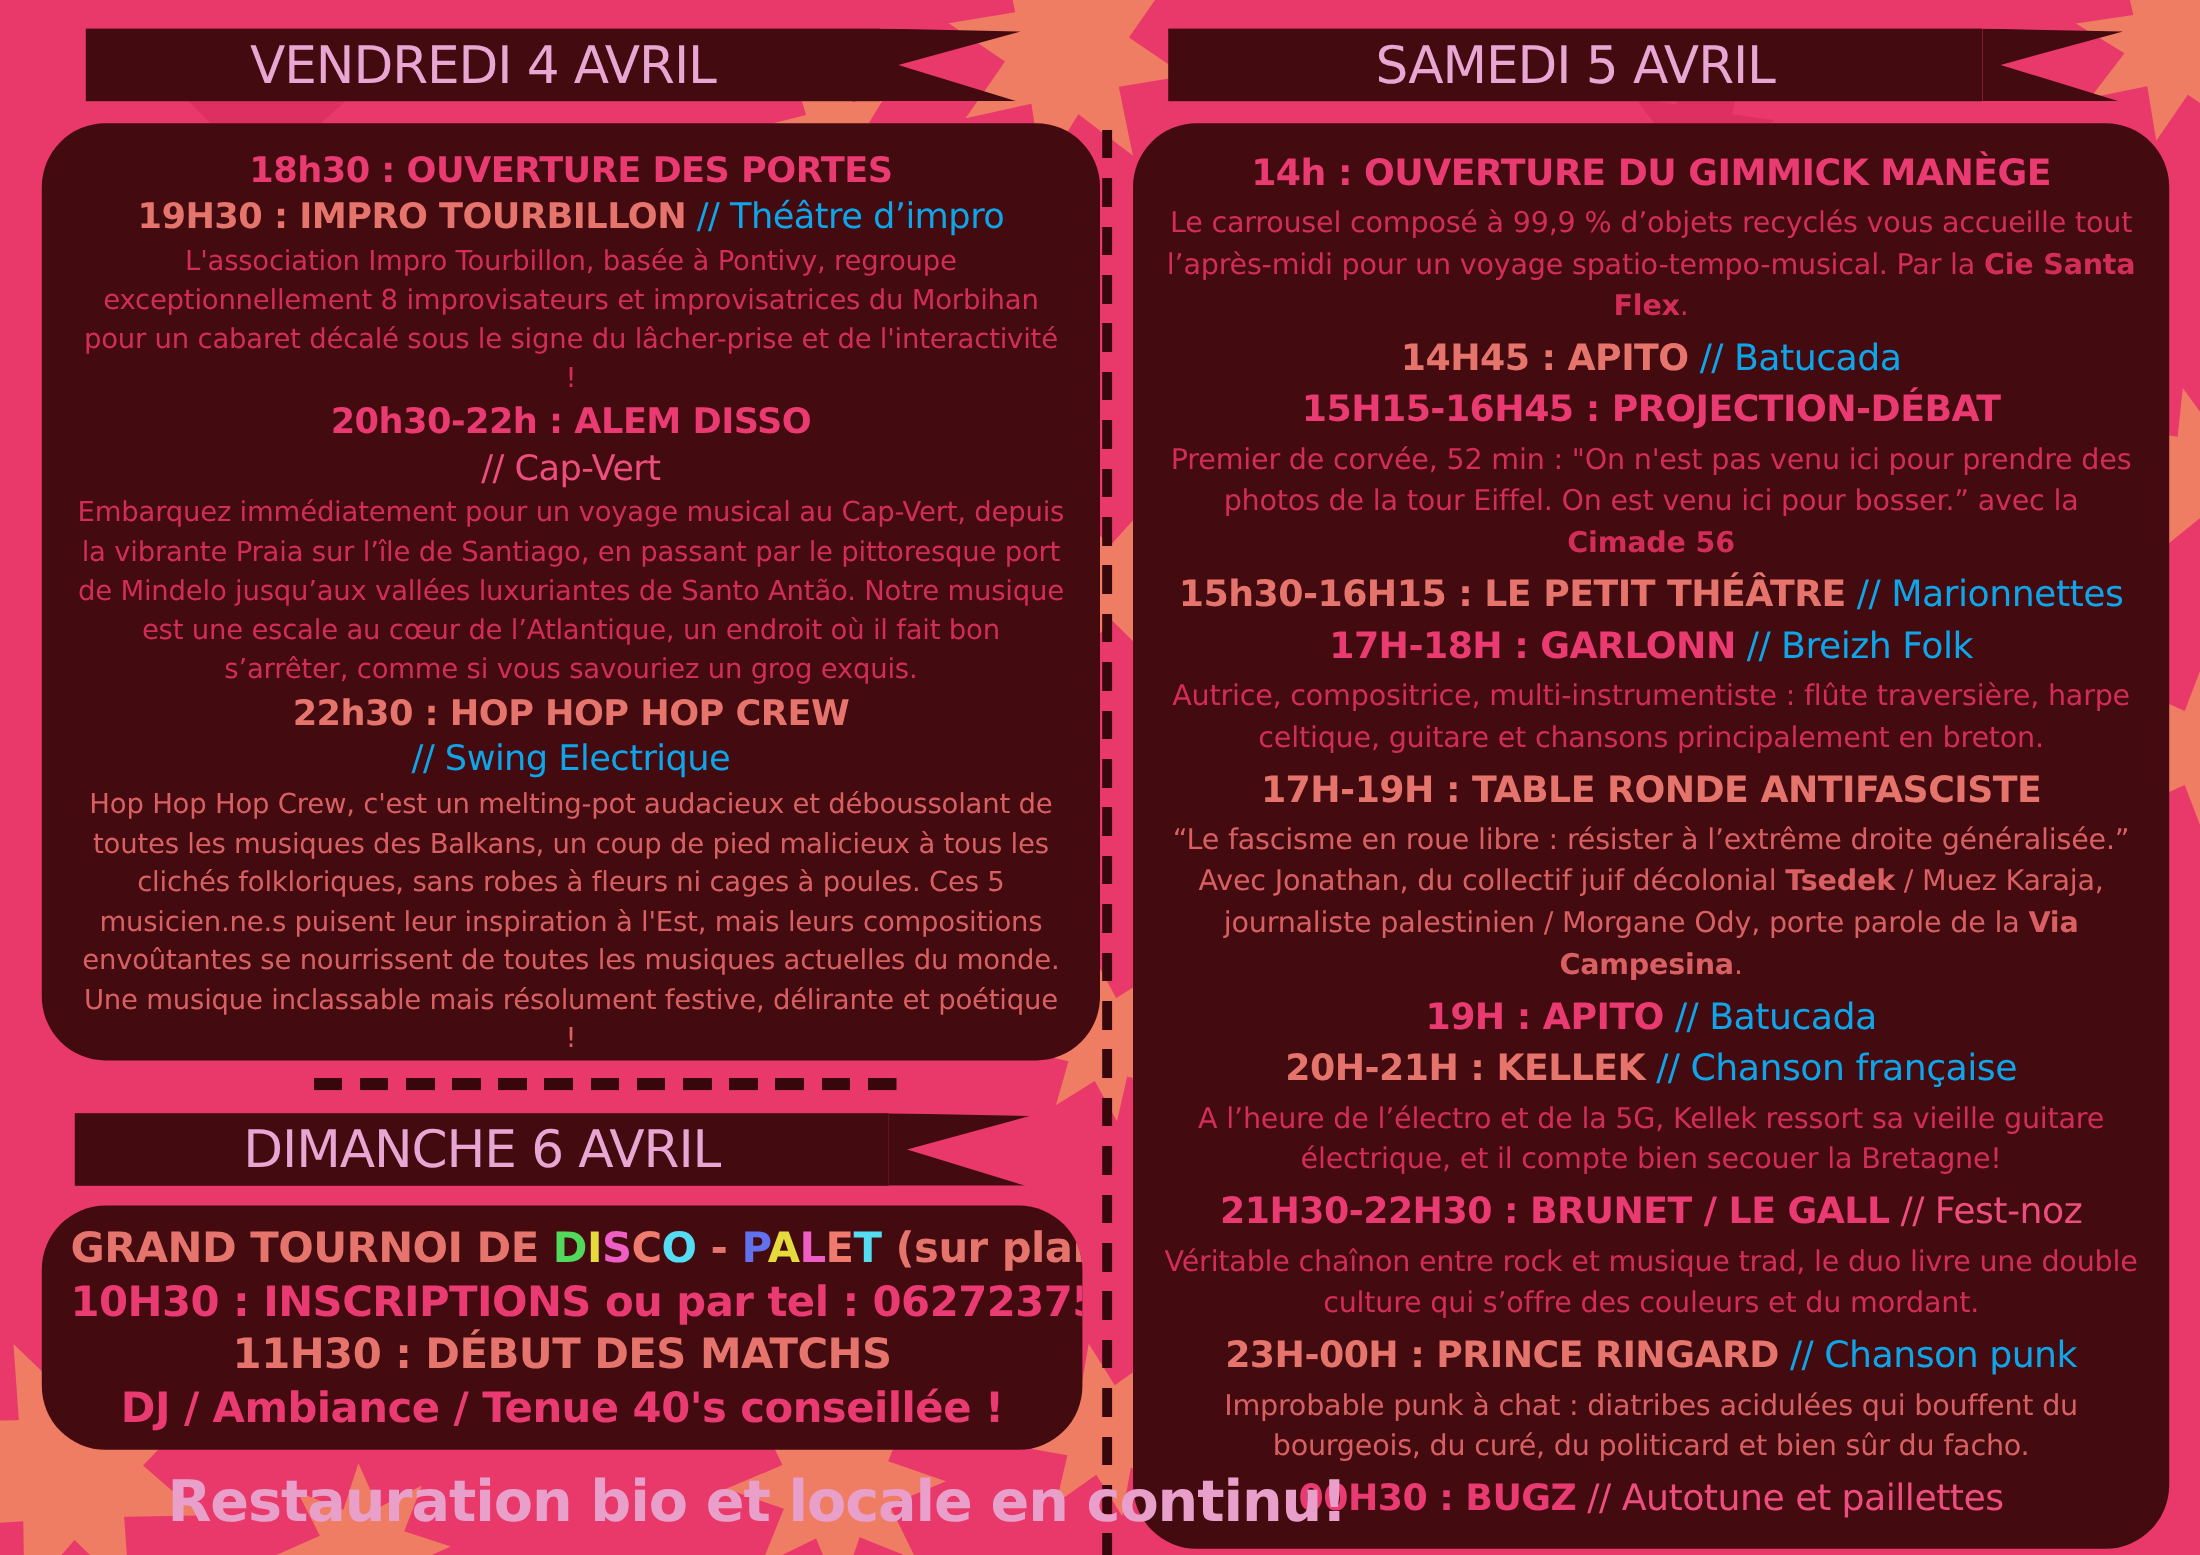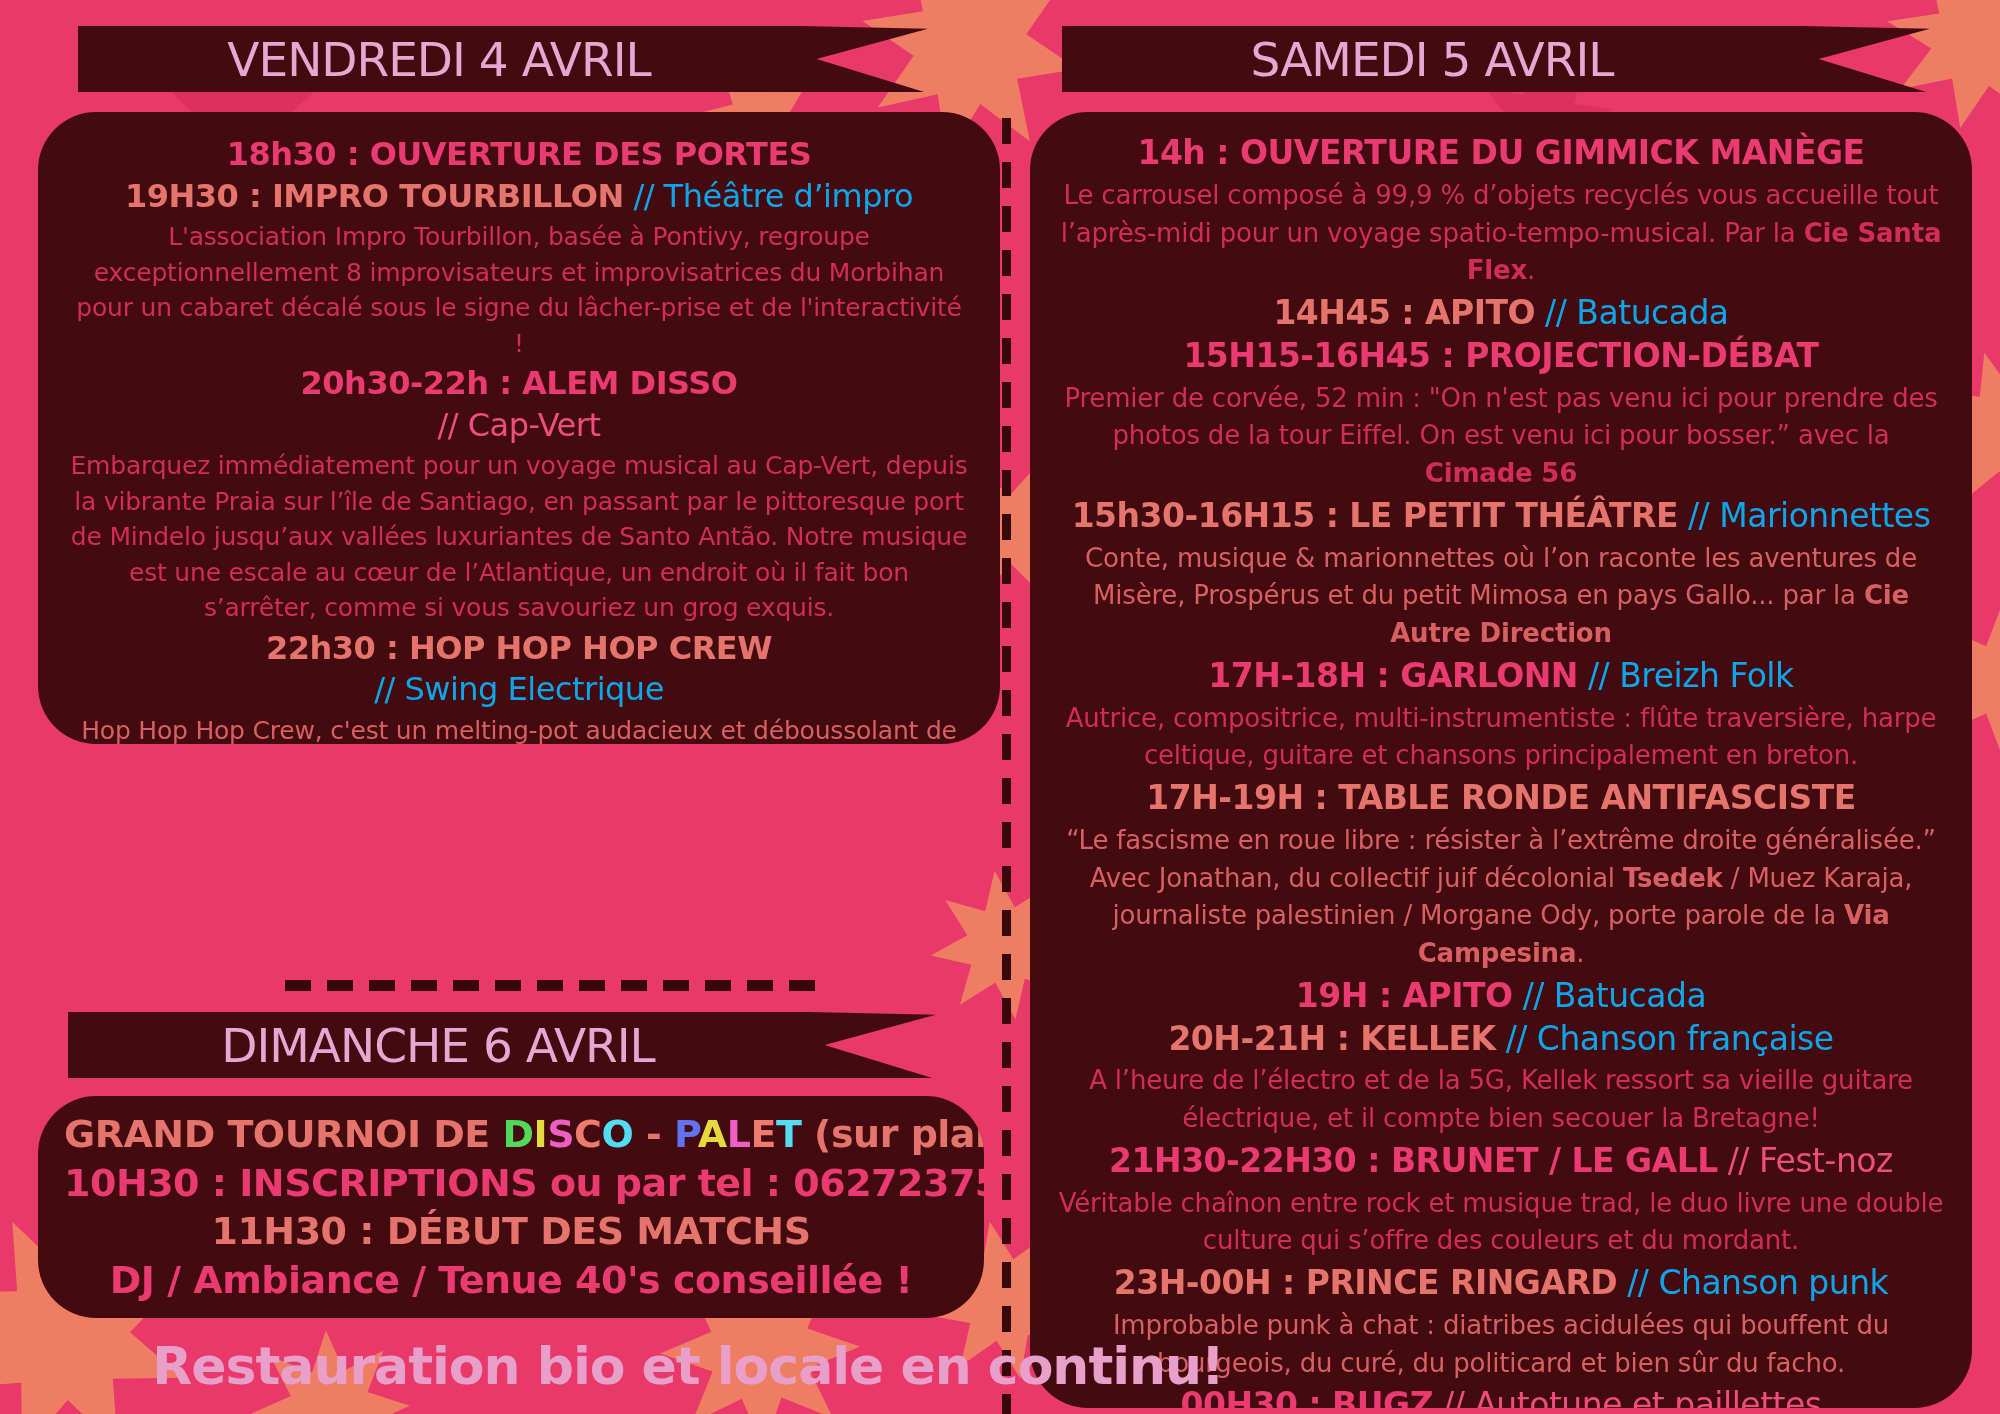--- a/index.html
+++ b/index.html
@@ -50,21 +50,21 @@
     color:#e8a6d2;font-size:47px;font-weight:normal;letter-spacing:-1px;white-space:nowrap;
   }
   .rb-fri{left:78px;  top:26px;  width:722px;}
   .rb-sat{left:1062px;top:26px;  width:740px;}
   .rb-sun{left:68px;  top:1012px;width:740px;text-align:right;}
   
   .panel{
     position:absolute;z-index:3;background:#430a10;border-radius:58px;
     overflow:hidden;text-align:center;
   }
-  .p-fri{left:38px;  top:112px; width:962px; height:632px; padding:22px 26px;}
+  .p-fri{left:38px;  top:112px; width:962px; height:852px; padding:22px 26px;}
   .p-sat{left:1030px;top:112px; width:942px; height:1296px;padding:20px 20px;}
   .p-sun{left:38px;  top:1096px;width:946px; height:222px; padding:12px 26px;}
   .p-fri,.p-sat,.p-sun{box-sizing:border-box;display:flex;flex-direction:column;justify-content:space-evenly;}
   
   .hl{font-size:32px;font-weight:bold;line-height:1.3;letter-spacing:-0.5px;}
   .p-sat .hl{font-size:33px;}
   .hp{color:#ea3a72;}              
   .hs{color:#e5746c;}
   .sub-p{color:#ed4e7e;font-weight:normal;}
   .sub-s{color:#0ea5e9;font-weight:normal;}
@@ -129,21 +129,20 @@
     <div class="body bs">Hop Hop Hop Crew, c'est un melting-pot audacieux et déboussolant de toutes les musiques des Balkans, un coup de pied malicieux à tous les clichés folkloriques, sans robes à fleurs ni cages à poules. Ces 5 musicien.ne.s puisent leur inspiration à l'Est, mais leurs compositions envoûtantes se nourrissent de toutes les musiques actuelles du monde. Une musique inclassable mais résolument festive, délirante et poétique !</div>
   </div>
 
   <div class="panel p-sat">
     <div class="hl hp">14h : OUVERTURE DU GIMMICK MANÈGE</div>
     <div class="body bc"><span>Le carrousel composé à 99,9 % d’objets recyclés vous accueille tout l’après-midi pour un voyage spatio-tempo-musical. Par la </span><b>Cie Santa Flex</b><span>.</span></div>
     <div class="hl"><span class="hs">14H45 : APITO</span><span class="sub-s"> // Batucada</span></div>
     <div class="hl hp">15H15-16H45 : PROJECTION-DÉBAT</div>
     <div class="body bc"><span>Premier de corvée, 52 min : "On n'est pas venu ici pour prendre des photos de la tour Eiffel. On est venu ici pour bosser.” avec la </span><b>Cimade 56</b></div>
     <div class="hl"><span class="hs">15h30-16H15 : LE PETIT THÉÂTRE</span><span class="sub-s"> // Marionnettes</span></div>
-    <div class="body bs"><span>Conte, musique &amp; marionnettes où l’on raconte les aventures de Misère, Prospérus et du petit Mimosa en pays Gallo... par la </span><b>Cie Autre Direction</b></div>
     <div class="hl"><span class="hp">17H-18H : GARLONN</span><span class="sub-s"> // Breizh Folk</span></div>
     <div class="body bc">Autrice, compositrice, multi-instrumentiste : flûte traversière, harpe celtique, guitare et chansons principalement en breton.</div>
     <div class="hl hs">17H-19H : TABLE RONDE ANTIFASCISTE</div>
     <div class="body bs"><span>“Le fascisme en roue libre : résister à l’extrême droite généralisée.” Avec Jonathan, du collectif juif décolonial </span><b>Tsedek</b><span> / Muez Karaja, journaliste palestinien / Morgane Ody, porte parole de la </span><b>Via Campesina</b><span>.</span></div>
     <div class="hl"><span class="hp">19H : APITO</span><span class="sub-s"> // Batucada</span></div>
     <div class="hl"><span class="hs">20H-21H : KELLEK</span><span class="sub-s"> // Chanson française</span></div>
     <div class="body bc">A l’heure de l’électro et de la 5G, Kellek ressort sa vieille guitare électrique, et il compte bien secouer la Bretagne!</div>
     <div class="hl"><span class="hp">21H30-22H30 : BRUNET / LE GALL</span><span class="sub-p"> // Fest-noz</span></div>
     <div class="body bc">Véritable chaînon entre rock et musique trad, le duo livre une double culture qui s’offre des couleurs et du mordant.</div>
     <div class="hl"><span class="hs">23H-00H : PRINCE RINGARD</span><span class="sub-s"> // Chanson punk</span></div>

